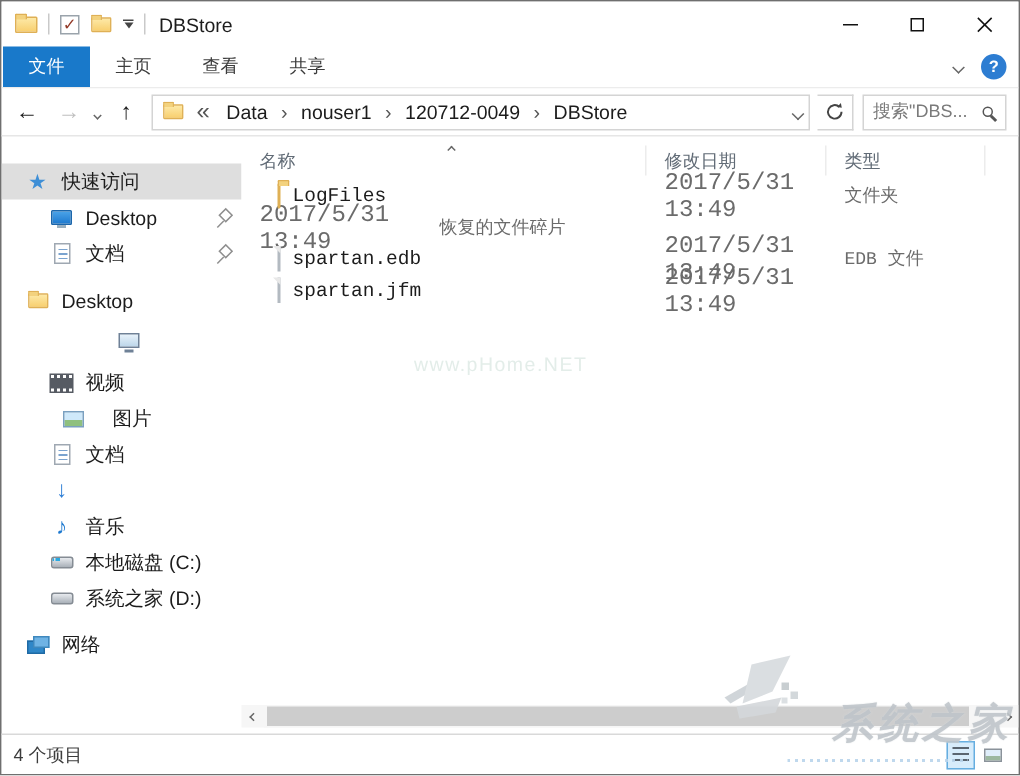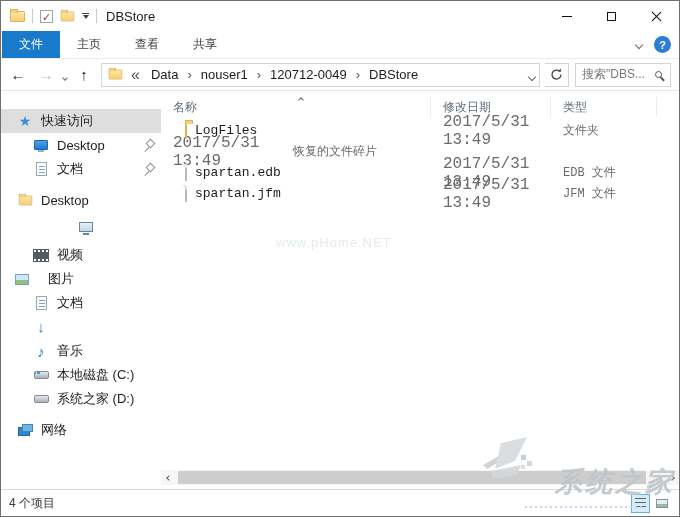--- a/index.html
+++ b/index.html
@@ -233,21 +233,21 @@
             <span class="gl-computer"></span>
           </span>
           <span class="lbl">此电脑</span>
         </div>
         <div class="side-item" style="padding-left: 32px;">
           <span class="sideicon">
             <span class="gl-video"></span>
           </span>
           <span class="lbl">视频</span>
         </div>
-        <div class="side-item" style="padding-left: 13px; gap: 18px;">
+        <div class="side-item" style="padding-left: 40px; gap: 18px;">
           <span class="sideicon">
             <span class="gl-picture"></span>
           </span>
           <span class="lbl">图片</span>
         </div>
         <div class="side-item" style="padding-left: 32px;">
           <span class="sideicon">
             <span class="gl-doc"></span>
           </span>
           <span class="lbl">文档</span>
@@ -310,21 +310,20 @@
             </div>
             <div class="fcell-date">2017/5/31 13:49</div>
             <div class="fcell-type">EDB 文件</div>
           </div>
           <div class="frow">
             <div class="fcell-name">
               <span><span class="gl-file"></span></span>
               <span>spartan.jfm</span>
             </div>
             <div class="fcell-date">2017/5/31 13:49</div>
-            <div class="fcell-type">JFM 文件</div>
           </div>
         </div>
       <div class="center-mark">www.pHome.NET</div>
       <div class="hscroll">
         <div class="harrow">
             <span class="chev left small"></span>
           </div>
         <div class="htrack">
             <div class="hthumb"></div>
           </div>

